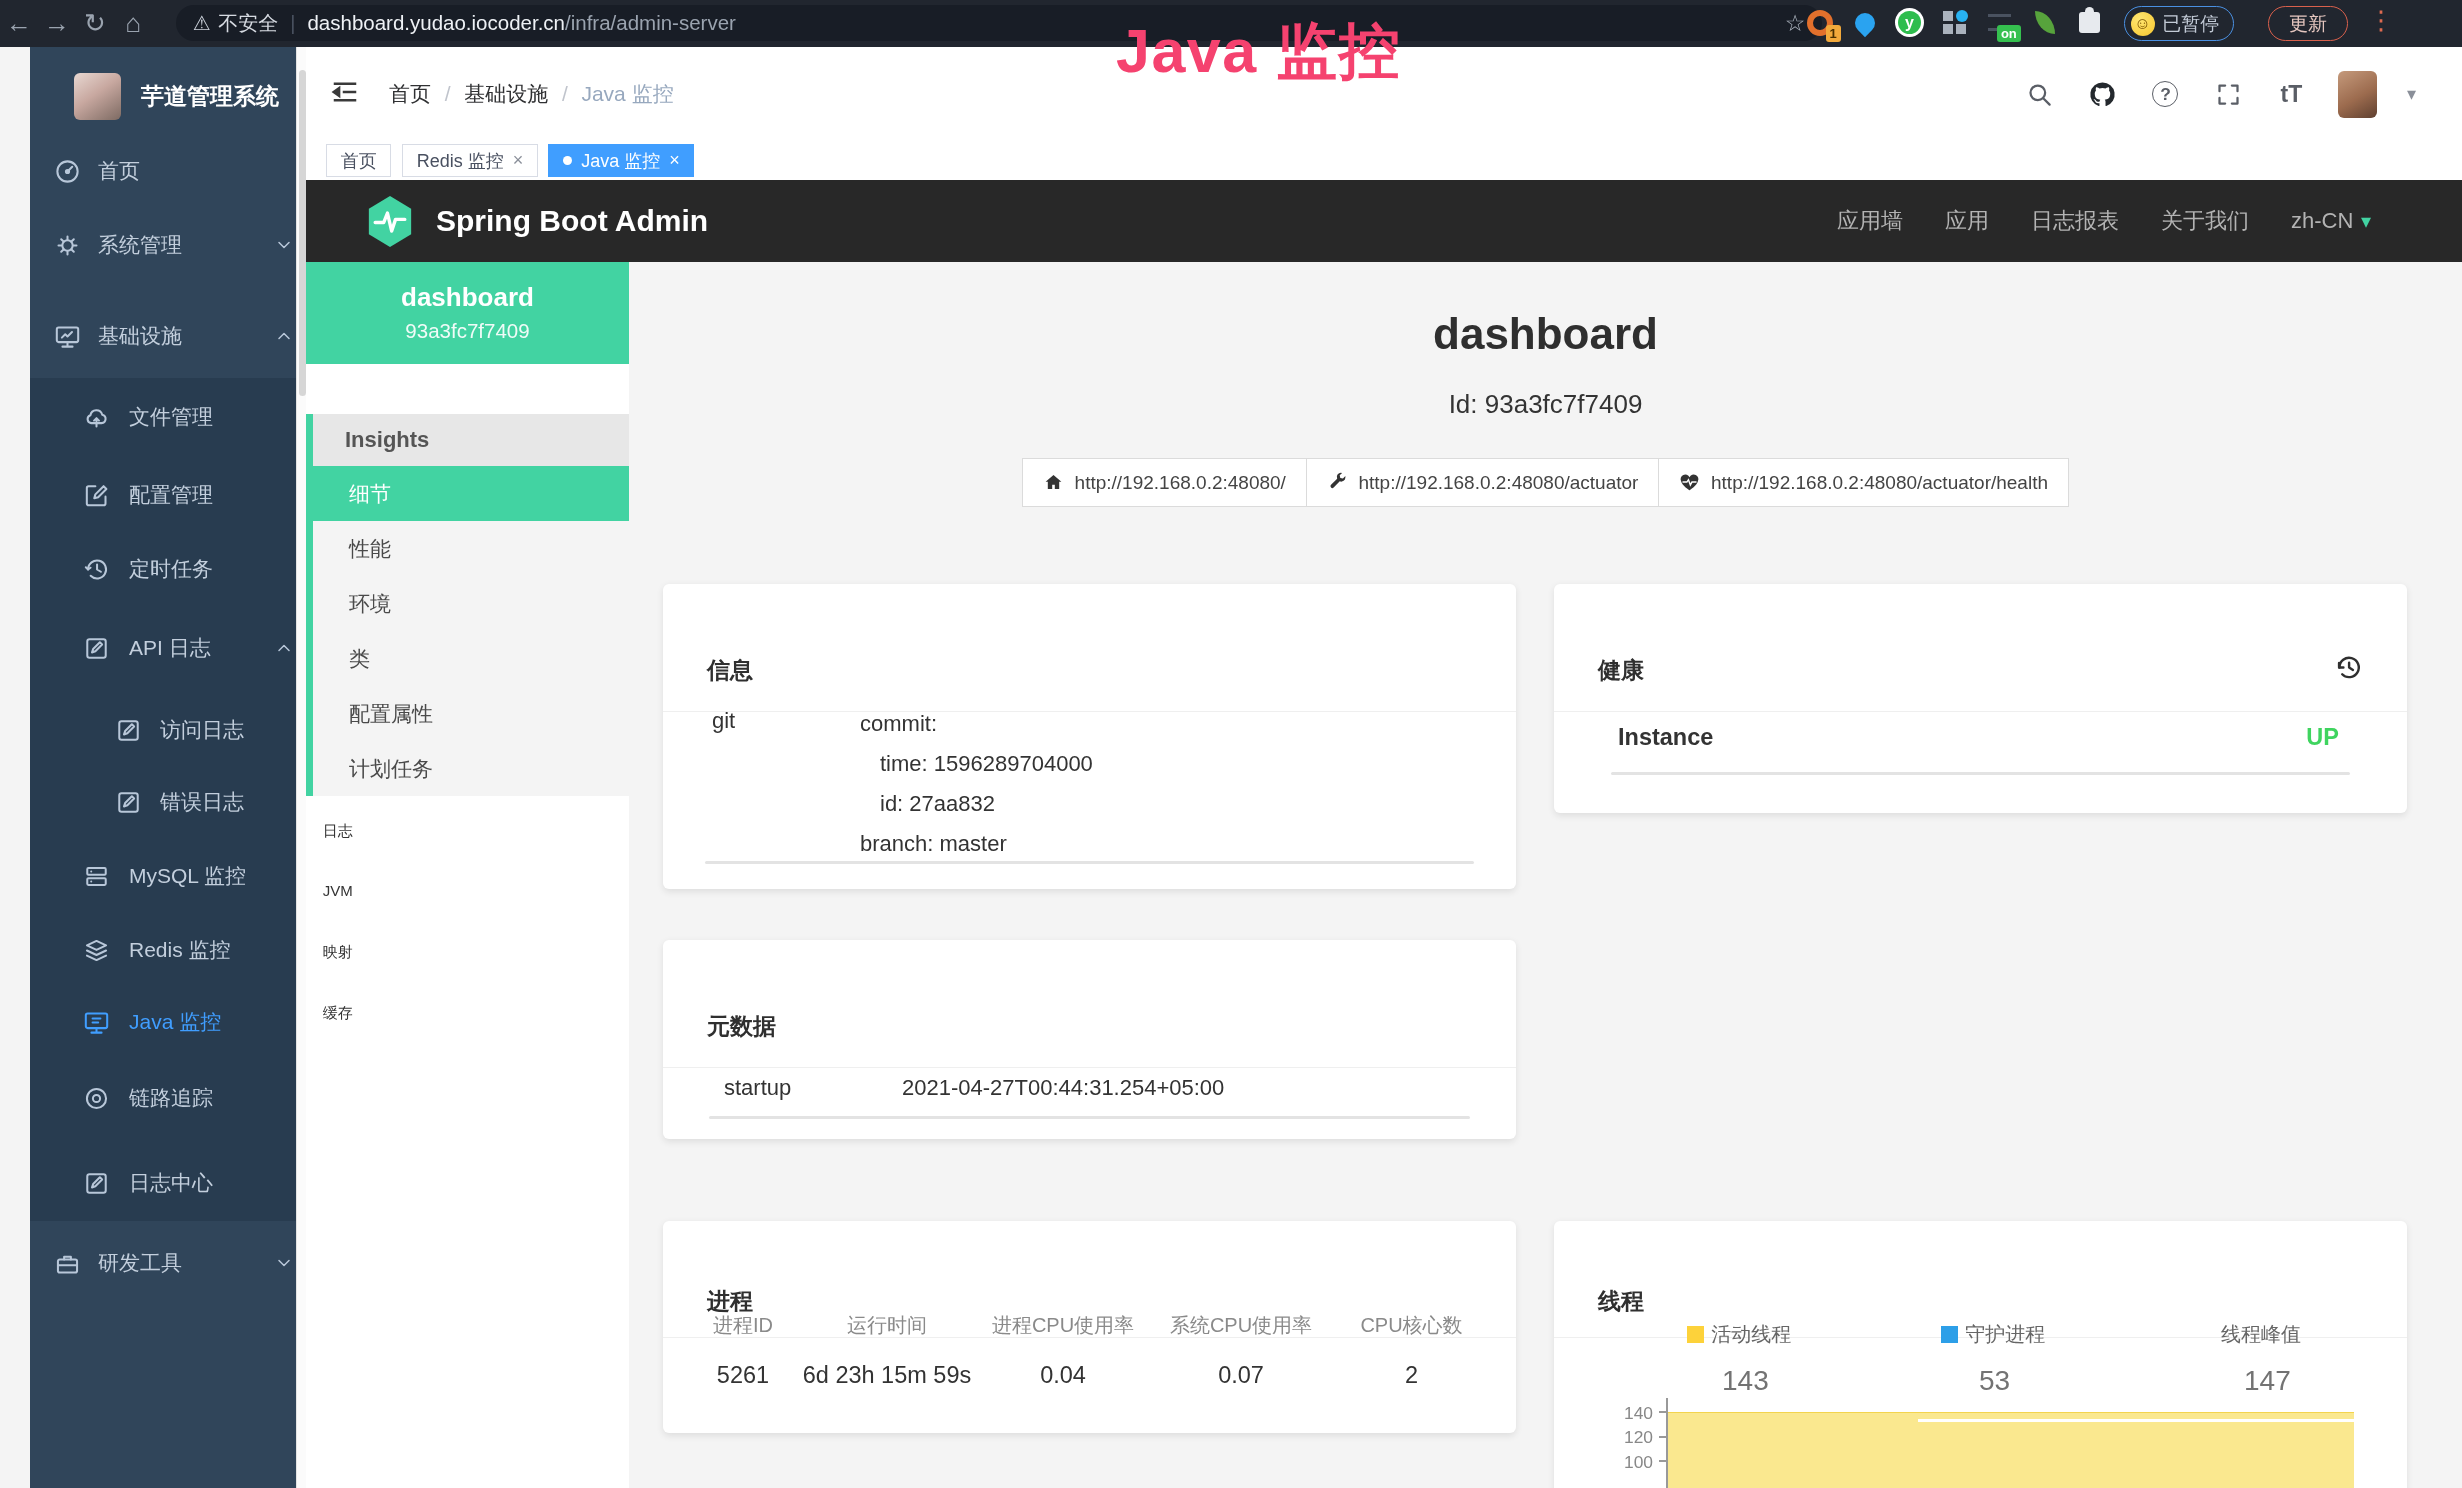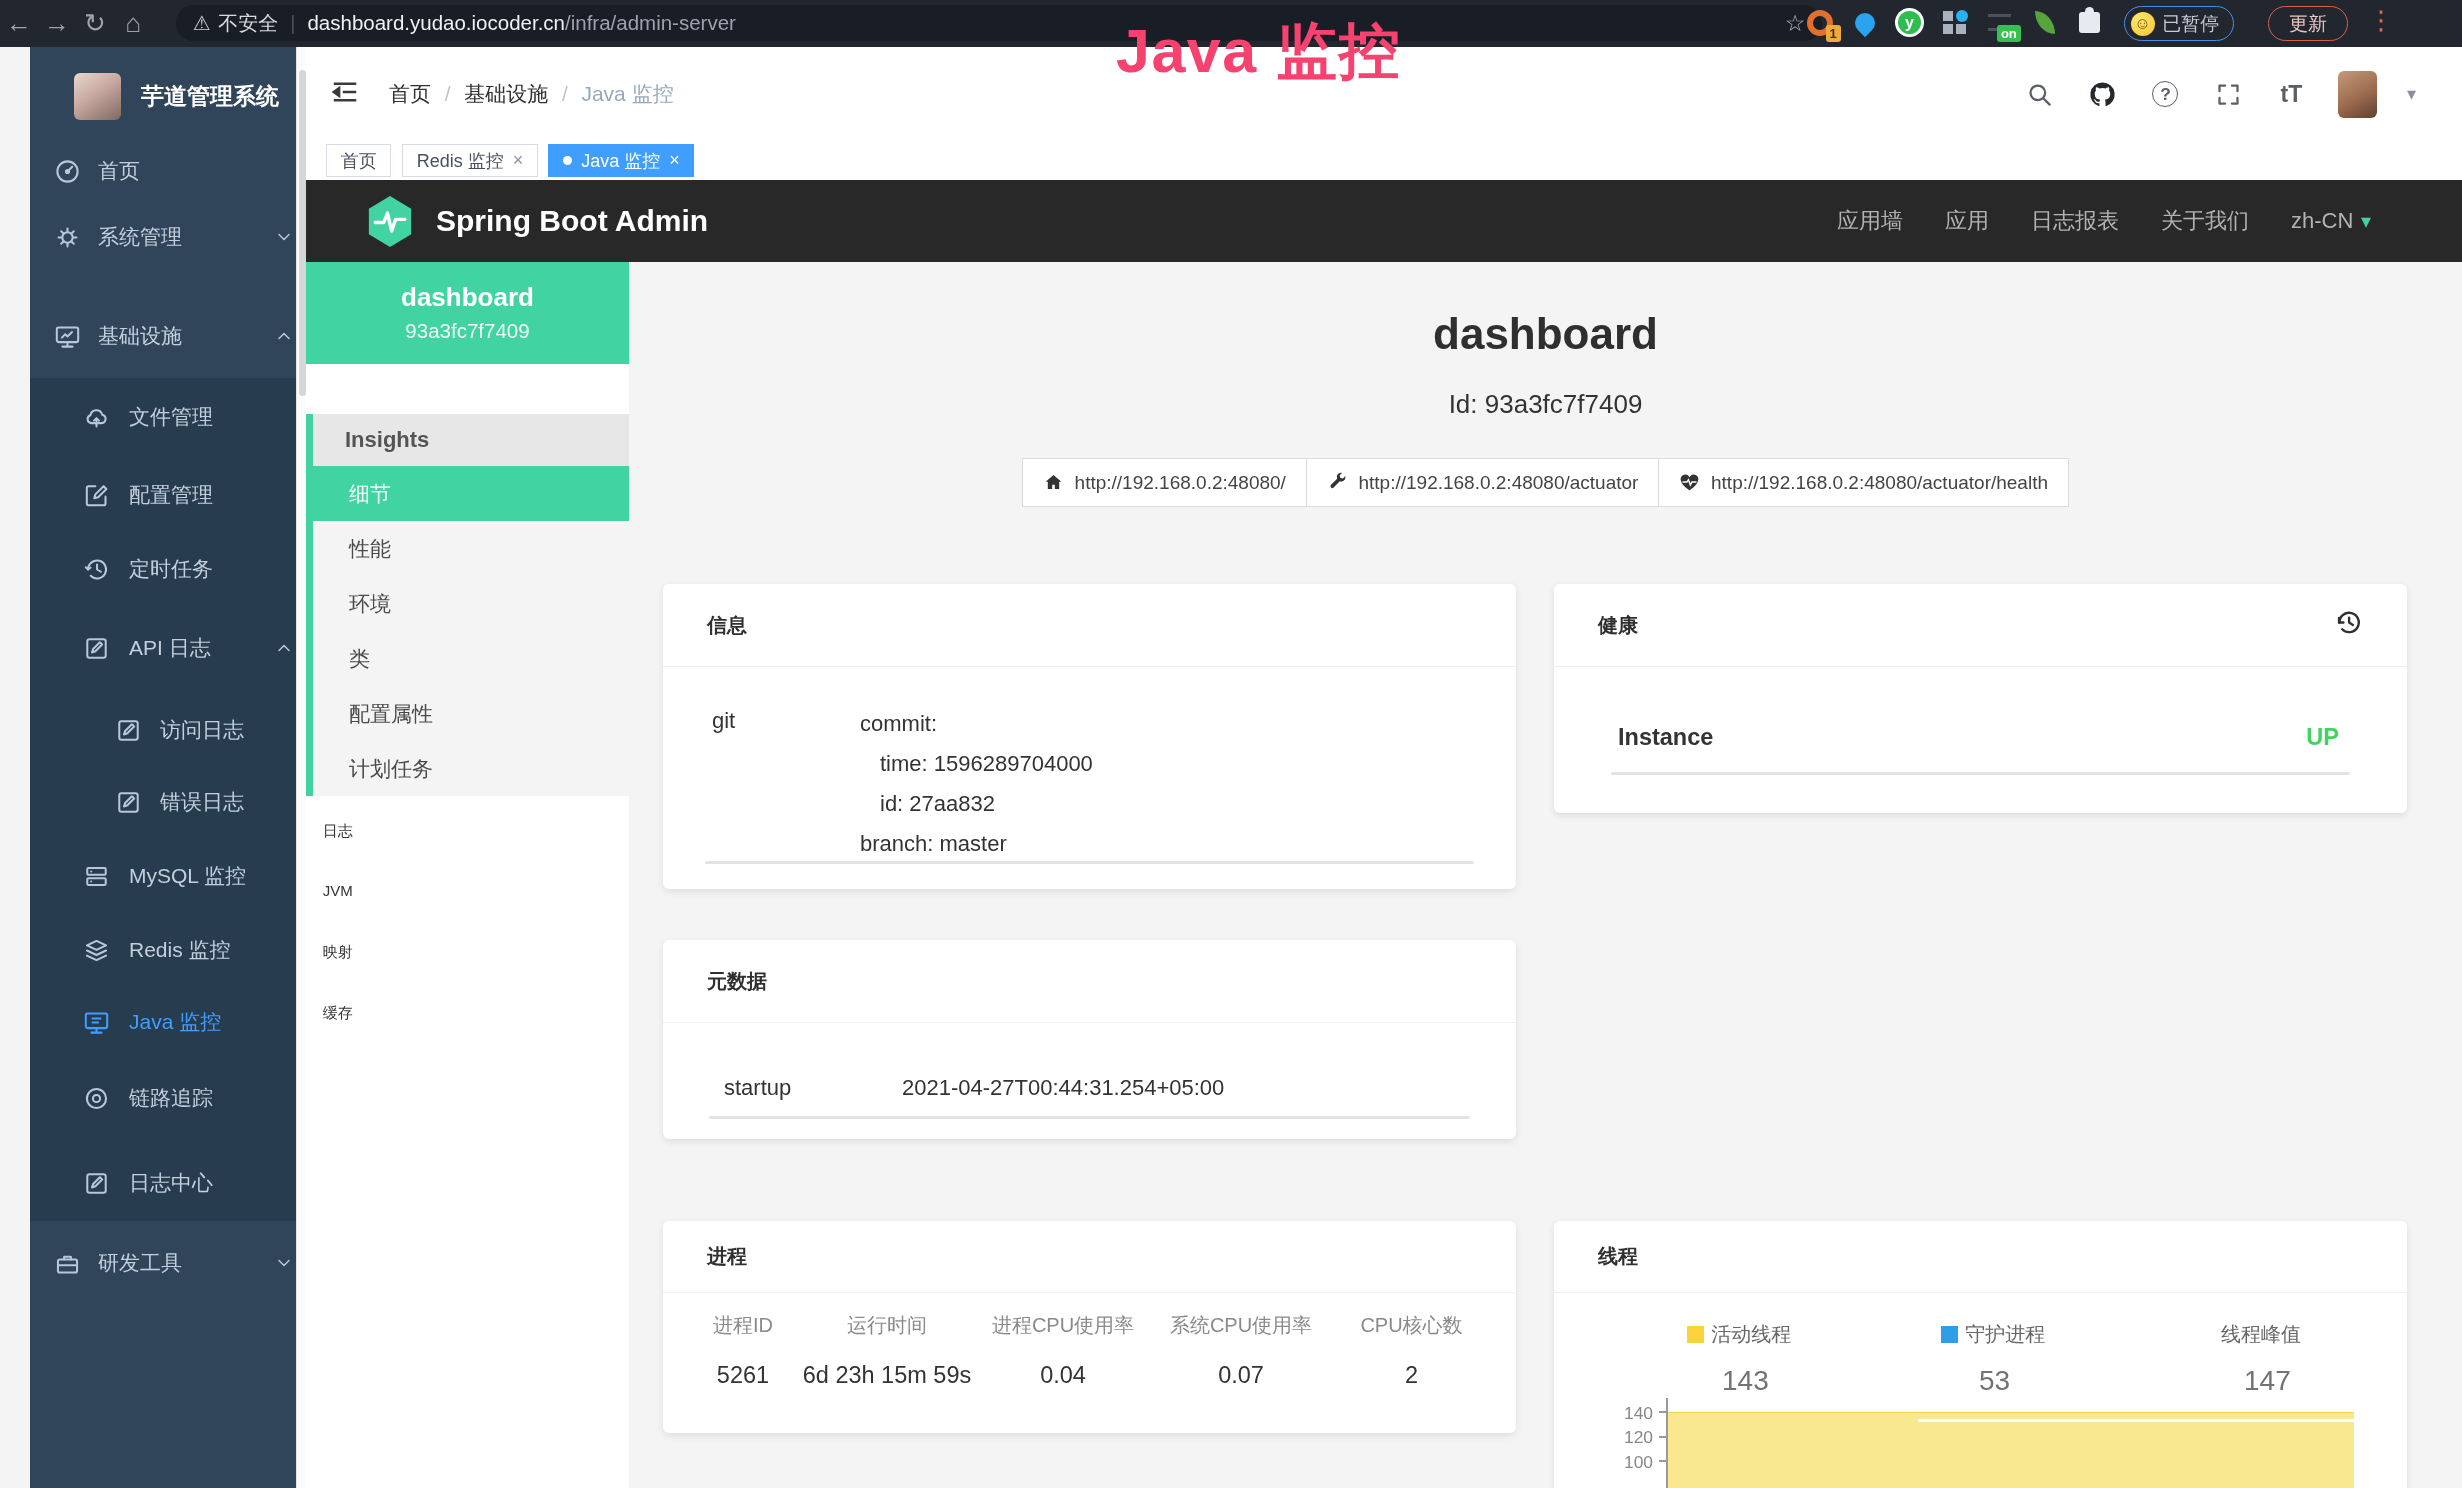--- a/index.html
+++ b/index.html
@@ -90,21 +90,21 @@
 
   .sba-main { position:absolute; left:629px; top:262px; width:1833px; height:1226px; background:#f4f4f4; }
   .d-title { position:absolute; left:0; top:47px; width:1833px; text-align:center; font-size:44px; font-weight:bold; color:#2f2f2f; }
   .d-id { position:absolute; left:0; top:127px; width:1833px; text-align:center; font-size:26px; color:#333; }
   .endrow { position:absolute; left:0; top:196px; width:1833px; display:flex; justify-content:center; }
   .endbtn { height:49px; background:#fff; border:0.8px solid #dbdbdb; display:flex; align-items:center; padding:0 20px; gap:10.6px; font-size:19px; color:#444; cursor:pointer; }
   .endbtn + .endbtn { border-left:none; }
   .endbtn svg { width:21px; height:21px; }
 
   .card { position:absolute; background:#fff; border-radius:6px; box-shadow:0 2.3px 7.6px rgba(0,0,0,.09); }
-  .card .chead { height:72px; border-bottom:1.5px solid #efefef; display:flex; align-items:center; padding:0 44px; font-size:20px; font-weight:bold; color:#2f2f2f; justify-content:space-between; }
+  .card .chead { height:72px; border-bottom:1.5px solid #efefef; display:flex; align-items:center; padding:0 44px; font-size:23px; font-weight:bold; color:#2f2f2f; justify-content:space-between;margin-top:45px; }
   .card.tall .chead { height:83px; }
   .hr { position:absolute; height:3px; background:#e3e3e3; border-radius:1.5px; }
   .kv-key { position:absolute; font-size:22px; color:#333; }
   .kv-val { position:absolute; font-size:22px; color:#333; line-height:40px; }
   .hist-ic svg { stroke:#2f2f2f; fill:none; stroke-width:2; stroke-linecap:round; stroke-linejoin:round; }
 
   .pc-grid { position:absolute; left:23px; top:91px; width:808px; display:flex; }
   .pc-cell { text-align:center; }
   .pc-h { font-size:20px; color:#8a8a8a; }
   .pc-v { font-size:23.5px; color:#333; margin-top:23px; }
@@ -189,21 +189,21 @@
     <div class="submenu-bg"></div>
 
     <div class="mi" style="top:86px">
       <svg class="ic" viewBox="0 0 24 24">
           <circle cx="12" cy="12" r="9"></circle>
           <path d="M12 12l4.2-4.2"></path>
           <circle cx="12" cy="12" r="1.4"></circle>
         </svg>
       <span class="lb">首页</span>
     </div>
-    <div class="mi" style="top:152px">
+    <div class="mi" style="top:160px">
       <svg class="ic" viewBox="0 0 24 24">
           <circle cx="12" cy="12" r="4.6"></circle>
           <path d="M12 4v3M12 17v3M4 12h3M17 12h3M6.4 6.4l2.1 2.1M15.5 15.5l2.1 2.1M17.6 6.4l-2.1 2.1M8.5 15.5l-2.1 2.1"></path>
         </svg>
       <span class="lb">系统管理</span>
       <svg class="chev" viewBox="0 0 24 24">
           <path d="M6 9l6 6 6-6"></path>
         </svg>
     </div>
     <div class="mi" style="top:251px">

